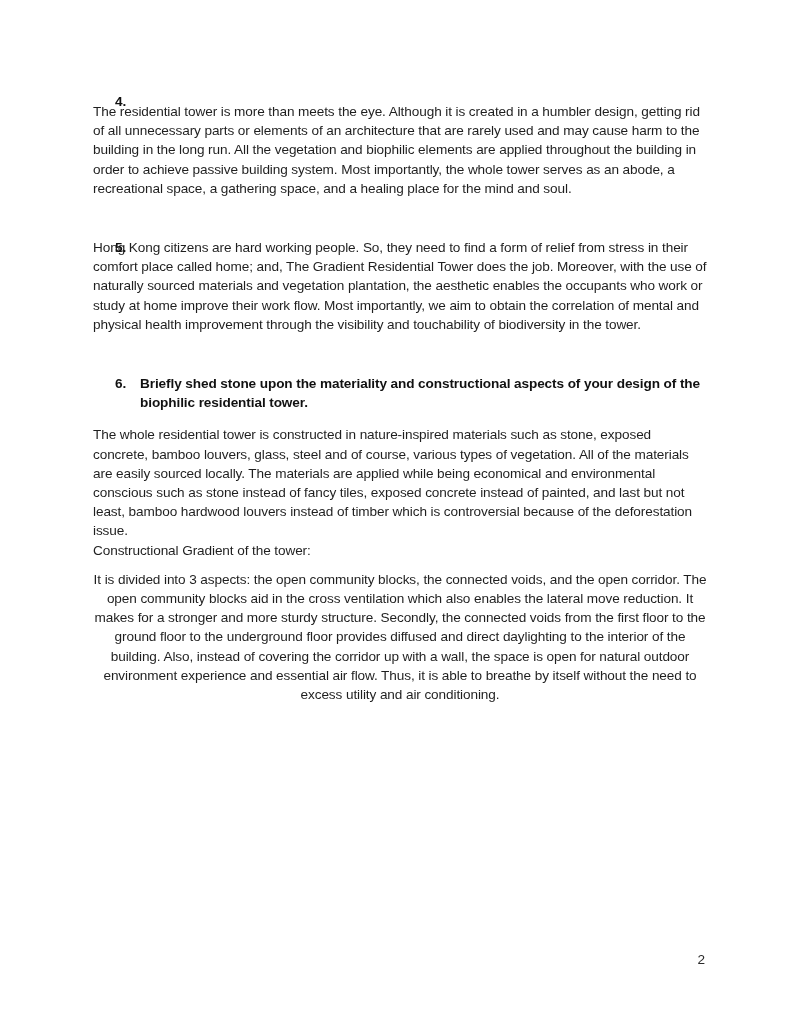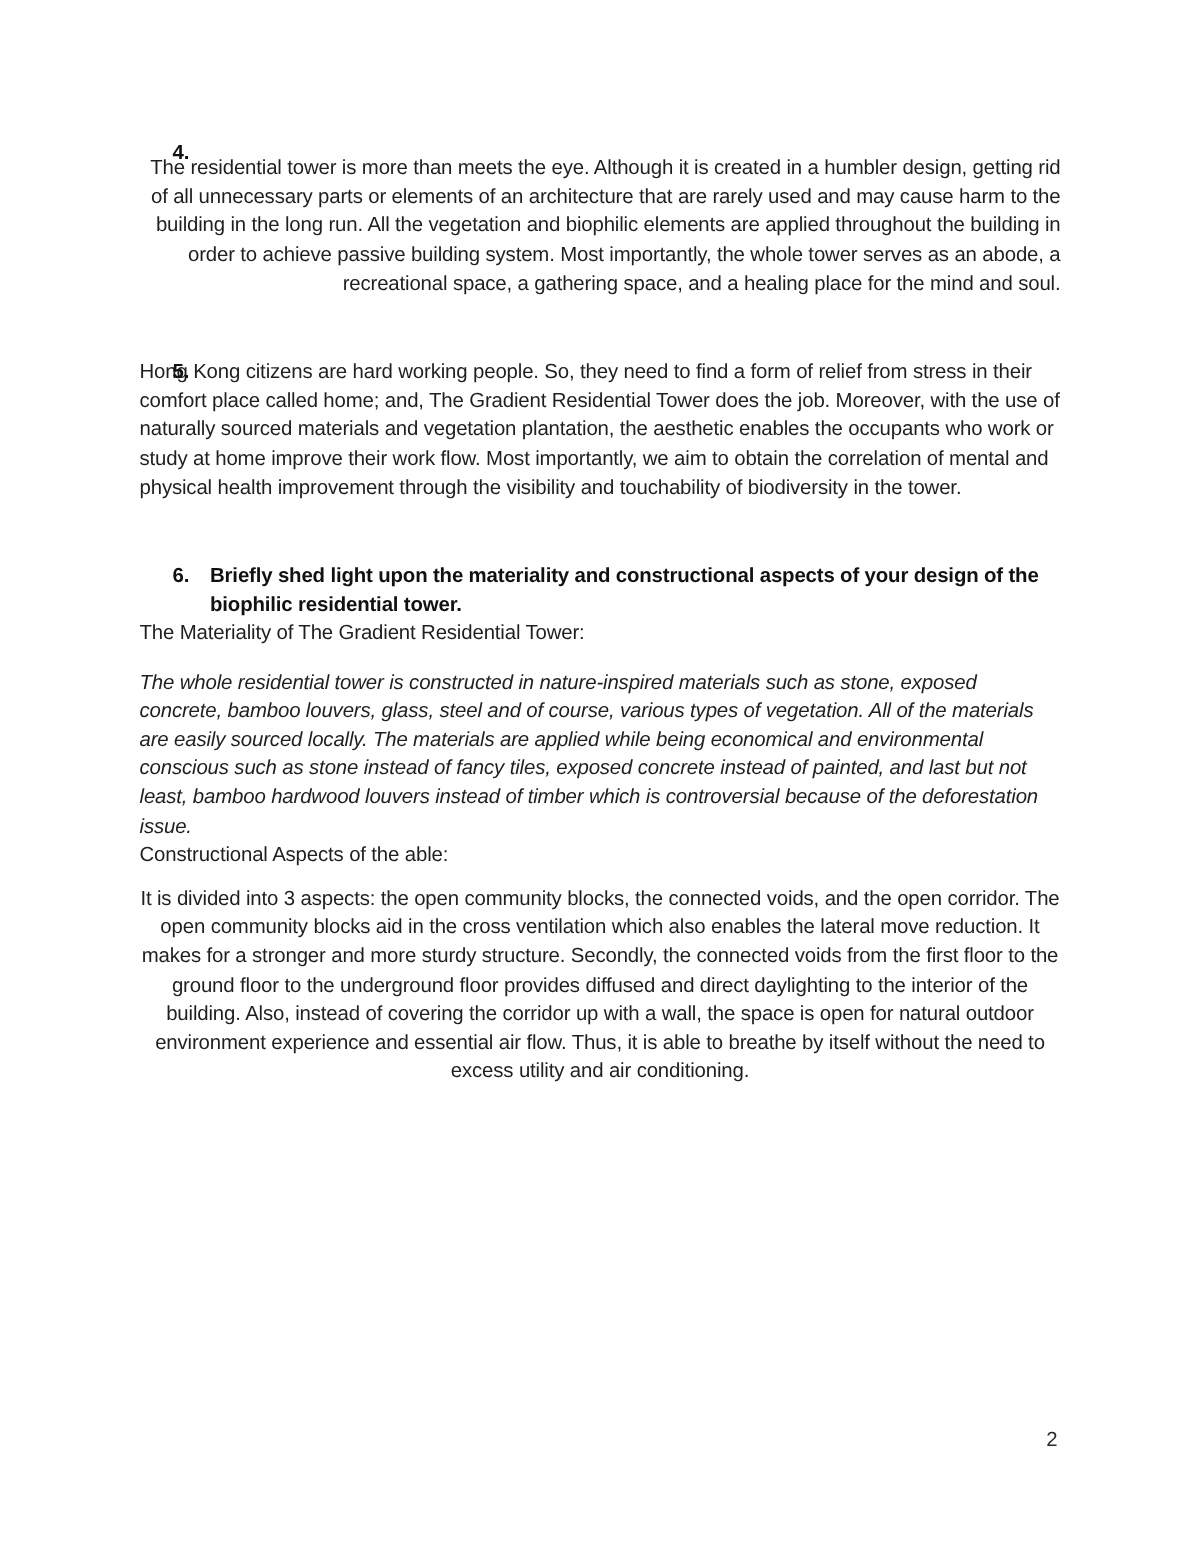--- a/index.html
+++ b/index.html
@@ -32,25 +32,25 @@
     color: #111111;
   }
   .qnum {
     position: absolute;
     left: 22px;
     top: 0;
   }
   .para {
     margin: 0;
   }
-  .mt-para-after-heading { margin-top: 10px; text-align: right; }
+  .mt-para-after-heading { margin-top: 10px; }
   .mt-question { margin-top: 40px; }
   .mt-para-sm { margin-top: 7px; }
   .mt-label { margin-top: 8px; }
-  .mt-para { margin-top: 13px; font-style: italic; }
+  .mt-para { margin-top: 13px; }
   .mt-label-2 { margin-top: 9px; }
   .mt-para-2 { margin-top: 10px; text-align: center; }
   .sub-label {
     margin: 0;
   }
   .page-number {
     position: absolute;
     top: 950px;
     right: 95px;
     font-size: 13.6px;
@@ -69,25 +69,24 @@
     </div>
     <p class="para mt-para-after-heading">The residential tower is more than meets the eye. Although it is created in a humbler design, getting rid of all unnecessary parts or elements of an architecture that are rarely used and may cause harm to the building in the long run. All the vegetation and biophilic elements are applied throughout the building in order to achieve passive building system. Most importantly, the whole tower serves as an abode, a recreational space, a gathering space, and a healing place for the mind and soul.</p>
 
     <div class="question mt-question">
       <span class="qnum">5.</span>
     </div>
     <p class="para mt-para-sm">Hong Kong citizens are hard working people. So, they need to find a form of relief from stress in their comfort place called home; and, The Gradient Residential Tower does the job. Moreover, with the use of naturally sourced materials and vegetation plantation, the aesthetic enables the occupants who work or study at home improve their work flow. Most importantly, we aim to obtain the correlation of mental and physical health improvement through the visibility and touchability of biodiversity in the tower.</p>
 
     <div class="question mt-question">
       <span class="qnum">6.</span>
-      <span>Briefly shed light upon the materiality and constructional aspects of your design of the biophilic residential tower.</span>
+      <span>Briefly shed stone upon the materiality and constructional aspects of your design of the biophilic residential tower.</span>
     </div>
 
-    <p class="sub-label mt-label">The Materiality of The Gradient Residential Tower:</p>
     <p class="para mt-para">The whole residential tower is constructed in nature-inspired materials such as stone, exposed concrete, bamboo louvers, glass, steel and of course, various types of vegetation. All of the materials are easily sourced locally. The materials are applied while being economical and environmental conscious such as stone instead of fancy tiles, exposed concrete instead of painted, and last but not least, bamboo hardwood louvers instead of timber which is controversial because of the deforestation issue.</p>
 
-    <p class="sub-label mt-label-2">Constructional Aspects of the able:</p>
+    <p class="sub-label mt-label-2">Constructional Gradient of the tower:</p>
     <p class="para mt-para-2">It is divided into 3 aspects: the open community blocks, the connected voids, and the open corridor. The open community blocks aid in the cross ventilation which also enables the lateral move reduction. It makes for a stronger and more sturdy structure. Secondly, the connected voids from the first floor to the ground floor to the underground floor provides diffused and direct daylighting to the interior of the building. Also, instead of covering the corridor up with a wall, the space is open for natural outdoor environment experience and essential air flow. Thus, it is able to breathe by itself without the need to excess utility and air conditioning.</p>
 
   </div>
 
   <div class="page-number">2</div>
 </div>
 
 </body></html>

